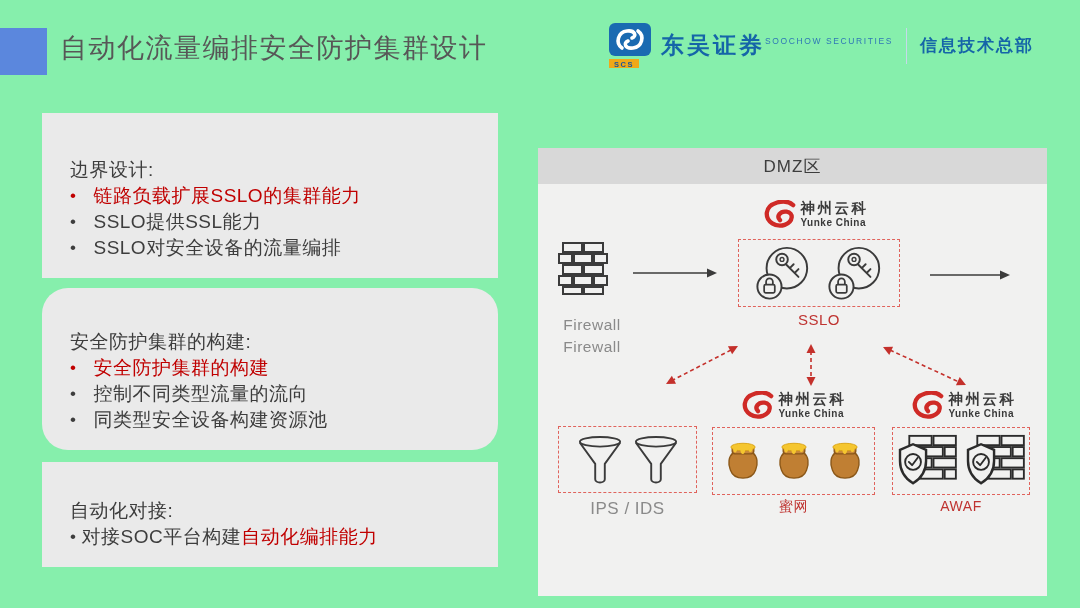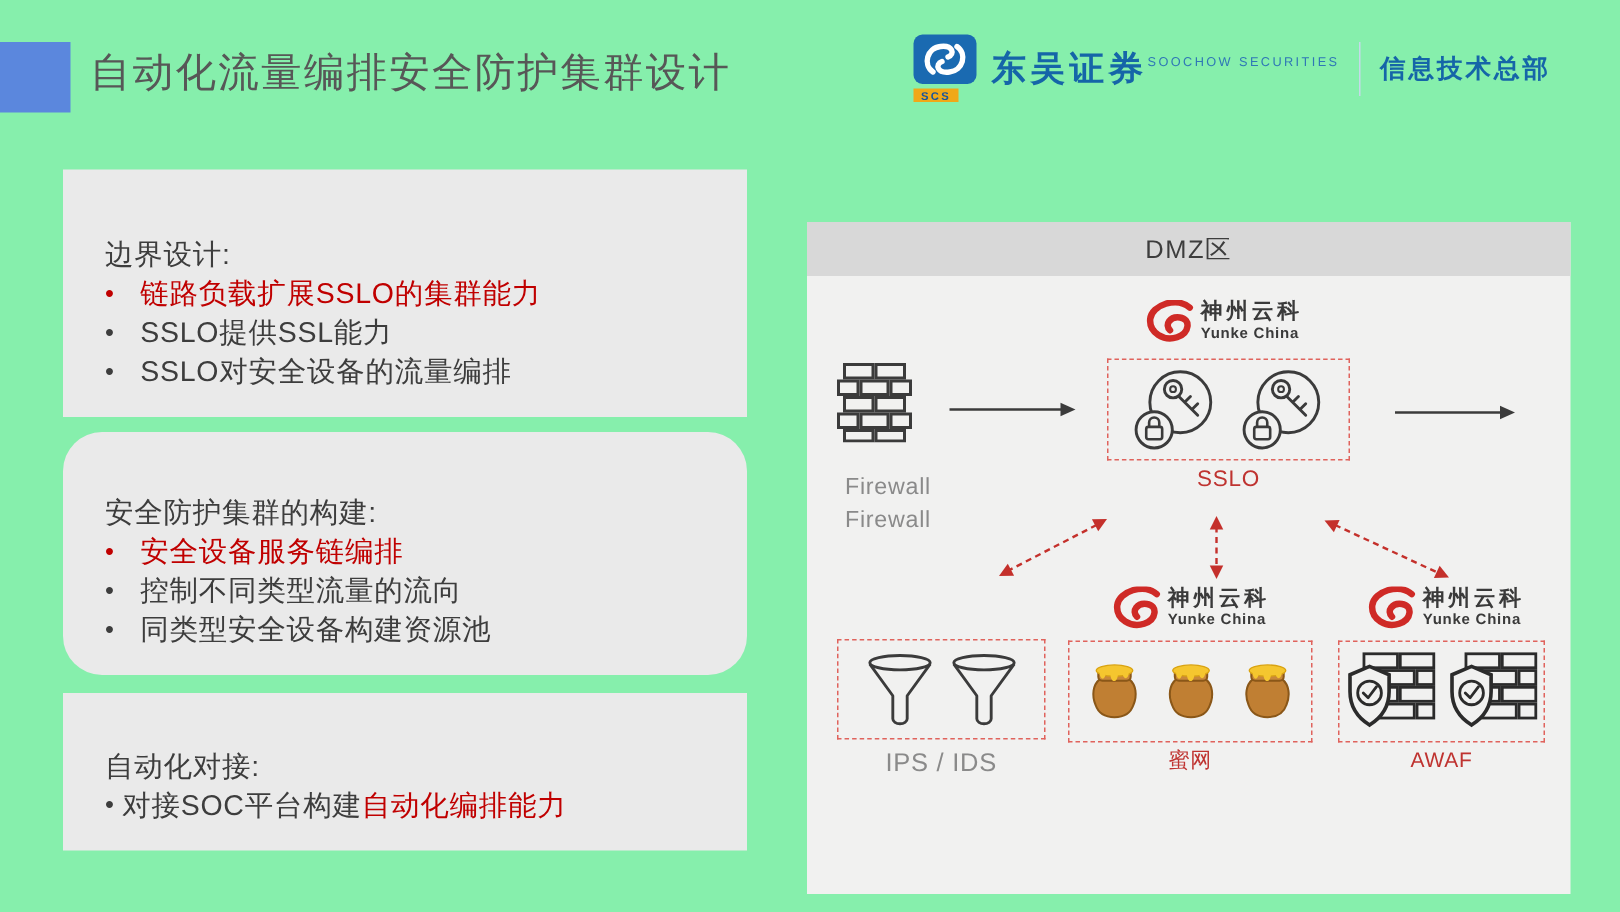--- a/index.html
+++ b/index.html
@@ -85,21 +85,21 @@
     <div class="bullet">
       <span class="dot">•</span>
       <span>SSLO对安全设备的流量编排</span>
     </div>
   </div>
 
   <div class="panel panel-2">
     <div class="panel-heading">安全防护集群的构建:</div>
     <div class="bullet em">
       <span class="dot">•</span>
-      <span>安全设备服务链编排</span>
+      <span>安全防护集群的构建</span>
     </div>
     <div class="bullet">
       <span class="dot">•</span>
       <span>控制不同类型流量的流向</span>
     </div>
     <div class="bullet">
       <span class="dot">•</span>
       <span>同类型安全设备构建资源池</span>
     </div>
   </div>

